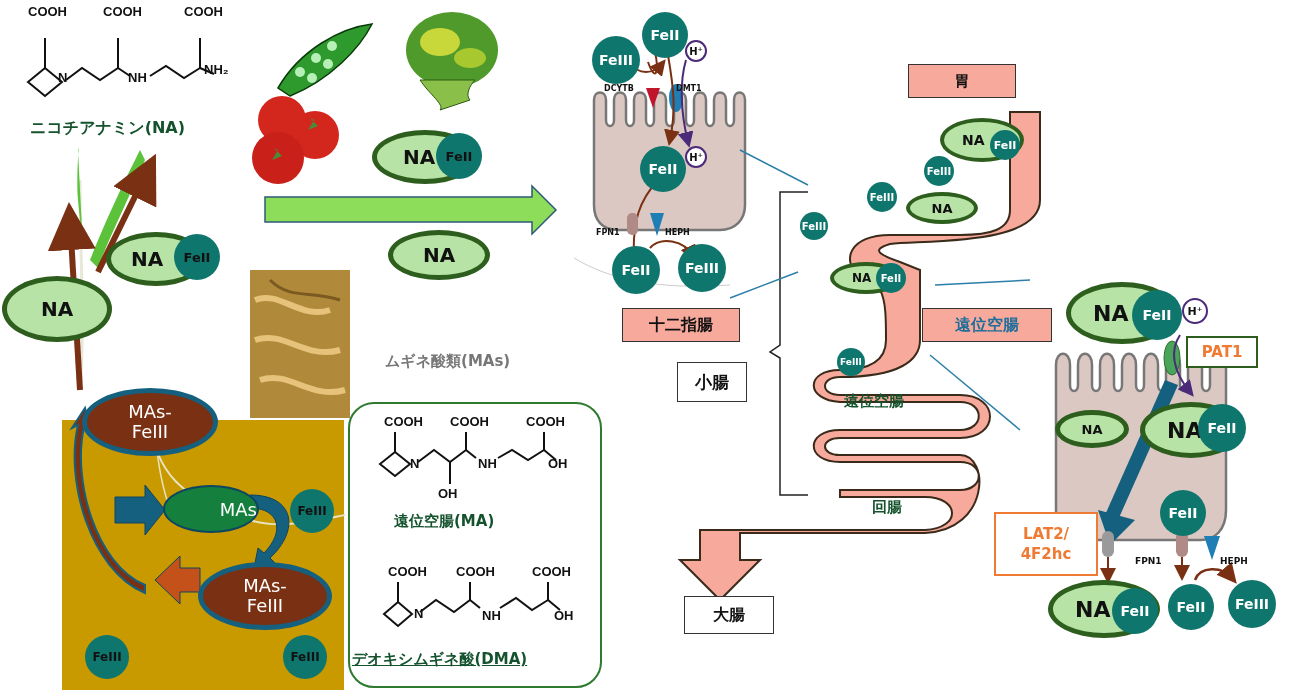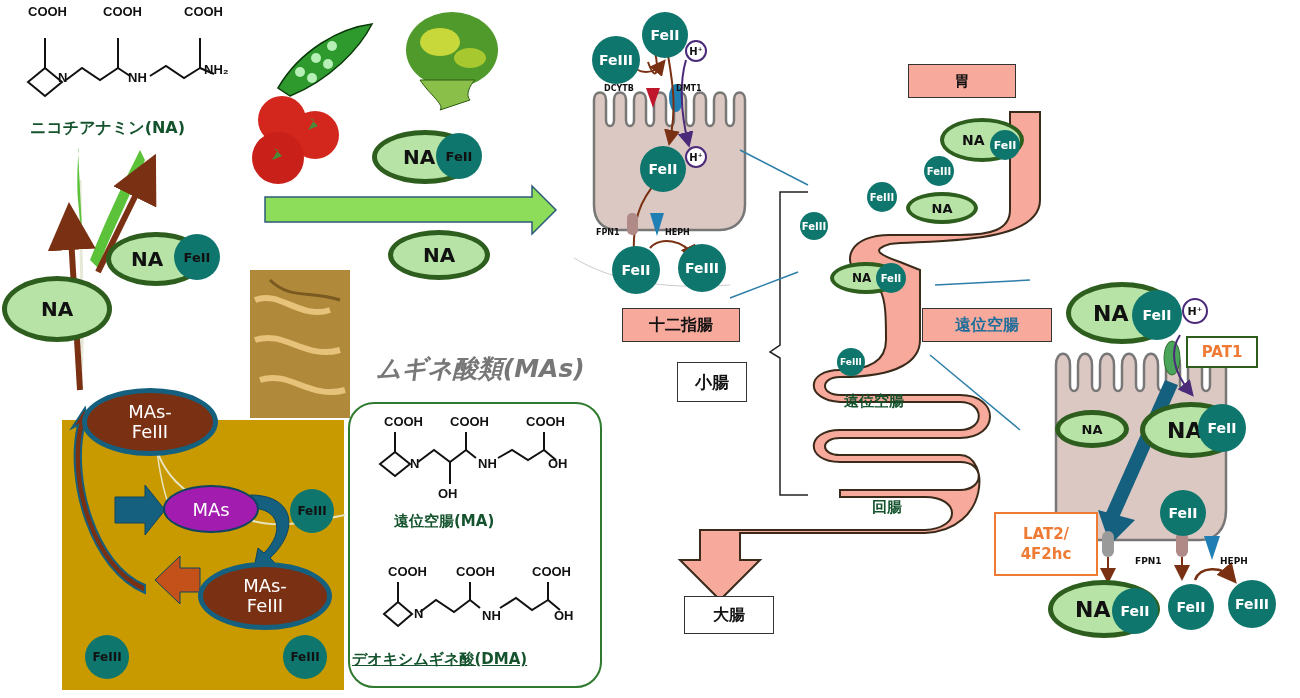--- a/index.html
+++ b/index.html
@@ -163,21 +163,21 @@
 <div class="na" style="left:372px;top:130px;width:106px;height:54px;padding-left:26px;font-size:20px;">
     <span>NA</span>
   </div>
 <div class="fe dark" style="left:436px;top:133px;width:46px;height:46px;font-size:13px;">
     <span>FeII</span>
   </div>
 <div class="na" style="left:388px;top:230px;width:102px;height:50px;justify-content:center;font-size:20px;">
     <span>NA</span>
   </div>
 
-<span class="caption" style="left:376px;top:352px;font-size:25px;color:#777;font-style:italic;">ムギネ酸類(MAs)</span>
+<span class="caption" style="left:385px;top:352px;font-size:15px;color:#777;">ムギネ酸類(MAs)</span>
 <div class="abs" style="left:348px;top:402px;width:254px;height:286px;border:2px solid #2e7a2e;border-radius:26px;box-sizing:border-box;">
   <svg width="254" height="286" style="position:absolute;left:0;top:0;">
     <g stroke="#111" stroke-width="2" fill="none">
       <path d="M30,60 L45,48 L60,60 L45,72 Z"></path>
         <line x1="45" y1="48" x2="45" y2="28"></line>
       <path d="M68,58 L84,46 L100,58 L116,46"></path>
         <line x1="116" y1="46" x2="116" y2="28"></line>
         <line x1="100" y1="58" x2="100" y2="80"></line>
       <path d="M116,46 L126,54 M148,54 L162,46 L178,56 L194,46"></path>
         <line x1="194" y1="46" x2="194" y2="28"></line>
@@ -205,21 +205,21 @@
   <span class="chem" style="left:64px;top:202px;">N</span>
   <span class="chem" style="left:132px;top:204px;">NH</span>
   <span class="chem" style="left:204px;top:204px;">OH</span>
   <span class="caption" style="left:2px;top:246px;font-size:15px;text-decoration:underline;">デオキシムギネ酸(DMA)</span>
 </div>
 
 <div class="mas-oval" style="left:82px;top:388px;width:136px;height:68px;">
   <span>MAs-</span>
   <span>FeIII</span>
 </div>
-<div class="abs" style="left:163px;top:485px;width:96px;height:48px;border-radius:50%;background:#a21caf;border:2px solid #0e4560;box-sizing:border-box;display:flex;align-items:center;justify-content:center;color:#fff;font-size:18px;">
+<div class="abs" style="left:163px;top:485px;width:96px;height:48px;border-radius:50%;background:#15803d;border:2px solid #0e4560;box-sizing:border-box;display:flex;align-items:center;justify-content:flex-end;color:#fff;font-size:18px;">
     <span>MAs</span>
   </div>
 <div class="mas-oval" style="left:198px;top:562px;width:134px;height:68px;">
   <span>MAs-</span>
   <span>FeIII</span>
 </div>
 <div class="fe dark" style="left:290px;top:489px;width:44px;height:44px;font-size:12px;">
     <span>FeIII</span>
   </div>
 <div class="fe dark" style="left:85px;top:635px;width:44px;height:44px;font-size:12px;">

